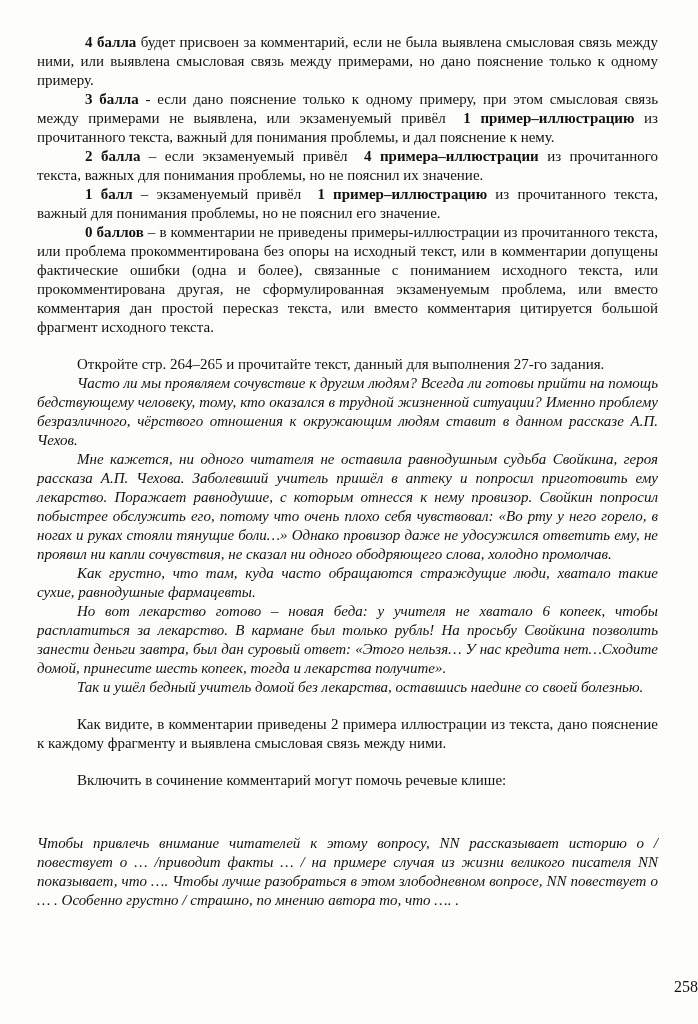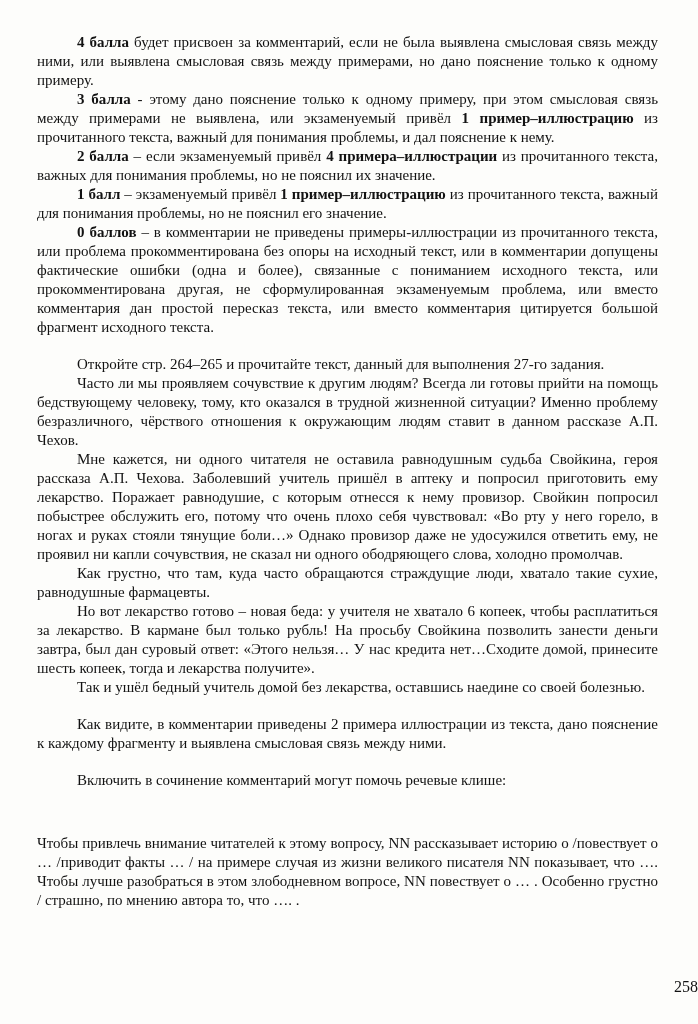--- a/index.html
+++ b/index.html
@@ -23,43 +23,45 @@
     font-size: 15px;
     line-height: 19px;
     text-align: justify;
     text-indent: 40px;
   }
   .para.noindent {
     text-indent: 0;
     margin-top: 44px;
   }
   .para.italic {
+    font-style: italic;
   }
   .bold {
     font-weight: bold;
+    margin-left: 8px;
   }
   .spacer {
     height: 18px;
   }
   .page-number {
     position: absolute;
     bottom: 28px;
     left: 0;
     width: 100%;
     text-align: right;
     font-size: 16px;
     color: #121212;
   }
 </style>
 </head>
 <body>
 
 <div class="page">
     <p class="para"><span class="bold">4 балла </span><span>будет присвоен за комментарий, если не была выявлена смысловая связь между ними, или выявлена смысловая связь между примерами, но дано пояснение только к одному примеру.</span></p>
-    <p class="para"><span class="bold">3 балла </span><span>- этому дано пояснение только к одному примеру, при этом смысловая связь между примерами не выявлена, или экзаменуемый привёл </span><span class="bold">1 пример–иллюстрацию</span><span> из прочитанного текста, важный для понимания проблемы, и дал пояснение к нему.</span></p>
+    <p class="para"><span class="bold">3 балла </span><span>- если дано пояснение только к одному примеру, при этом смысловая связь между примерами не выявлена, или экзаменуемый привёл </span><span class="bold">1 пример–иллюстрацию</span><span> из прочитанного текста, важный для понимания проблемы, и дал пояснение к нему.</span></p>
     <p class="para"><span class="bold">2 балла </span><span>– если экзаменуемый привёл </span><span class="bold">4 примера–иллюстрации</span><span> из прочитанного текста, важных для понимания проблемы, но не пояснил их значение.</span></p>
     <p class="para"><span class="bold">1 балл </span><span>– экзаменуемый привёл </span><span class="bold">1 пример–иллюстрацию</span><span> из прочитанного текста, важный для понимания проблемы, но не пояснил его значение.</span></p>
     <p class="para"><span class="bold">0 баллов </span><span>– в комментарии не приведены примеры-иллюстрации из прочитанного текста, или проблема прокомментирована без опоры на исходный текст, или в комментарии допущены фактические ошибки (одна и более), связанные с пониманием исходного текста, или прокомментирована другая, не сформулированная экзаменуемым проблема, или вместо комментария дан простой пересказ текста, или вместо комментария цитируется большой фрагмент исходного текста.</span></p>
     <div class="spacer"></div>
     <p class="para"><span>Откройте стр. 264–265 и прочитайте текст, данный для выполнения 27-го задания.</span></p>
     <p class="para italic"><span>Часто ли мы проявляем сочувствие к другим людям? Всегда ли готовы прийти на помощь бедствующему человеку, тому, кто оказался в трудной жизненной ситуации? Именно проблему безразличного, чёрствого отношения к окружающим людям ставит в данном рассказе А.П. Чехов.</span></p>
     <p class="para italic"><span>Мне кажется, ни одного читателя не оставила равнодушным судьба Свойкина, героя рассказа А.П. Чехова. Заболевший учитель пришёл в аптеку и попросил приготовить ему лекарство. Поражает равнодушие, с которым отнесся к нему провизор. Свойкин попросил побыстрее обслужить его, потому что очень плохо себя чувствовал: «Во рту у него горело, в ногах и руках стояли тянущие боли…» Однако провизор даже не удосужился ответить ему, не проявил ни капли сочувствия, не сказал ни одного ободряющего слова, холодно промолчав.</span></p>
     <p class="para italic"><span>Как грустно, что там, куда часто обращаются страждущие люди, хватало такие сухие, равнодушные фармацевты.</span></p>
     <p class="para italic"><span>Но вот лекарство готово – новая беда: у учителя не хватало 6 копеек, чтобы расплатиться за лекарство. В кармане был только рубль! На просьбу Свойкина позволить занести деньги завтра, был дан суровый ответ: «Этого нельзя… У нас кредита нет…Сходите домой, принесите шесть копеек, тогда и лекарства получите».</span></p>
     <p class="para italic"><span>Так и ушёл бедный учитель домой без лекарства, оставшись наедине со своей болезнью.</span></p>

